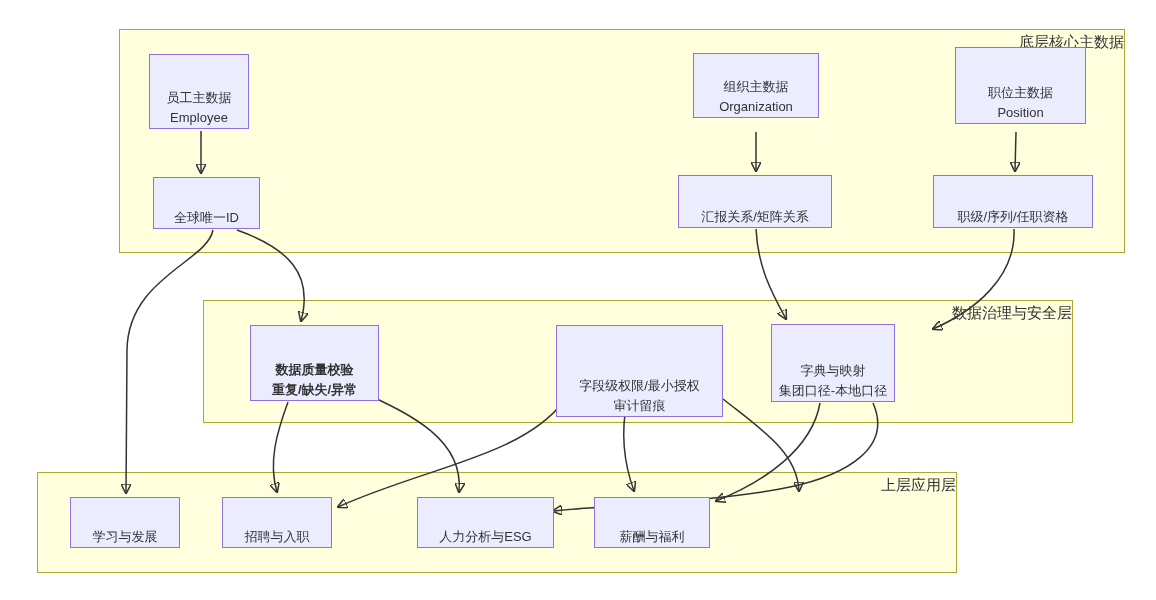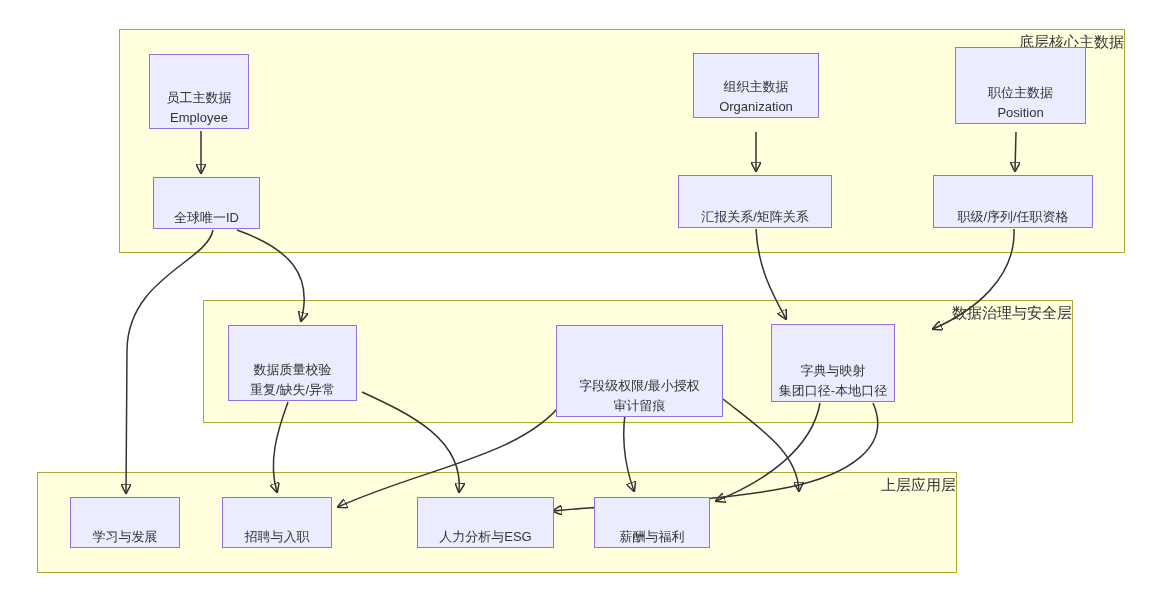--- a/index.html
+++ b/index.html
@@ -92,21 +92,21 @@
   </div>
 
   <div class="node" style="left:678px;top:175px;width:154px;height:53px;">
     <span>汇报关系/矩阵关系</span>
   </div>
 
   <div class="node" style="left:933px;top:175px;width:160px;height:53px;">
     <span>职级/序列/任职资格</span>
   </div>
 
-  <div class="node" style="left:228px;top:325px;width:129px;height:76px;">
+  <div class="node" style="left:250px;top:325px;width:129px;height:76px;font-weight:bold;">
     <span>数据质量校验</span>
     <span>重复/缺失/异常</span>
   </div>
 
   <div class="node" style="left:556px;top:325px;width:167px;height:92px;">
     <span>字段级权限/最小授权</span>
     <span>审计留痕</span>
   </div>
 
   <div class="node" style="left:771px;top:324px;width:124px;height:78px;">

